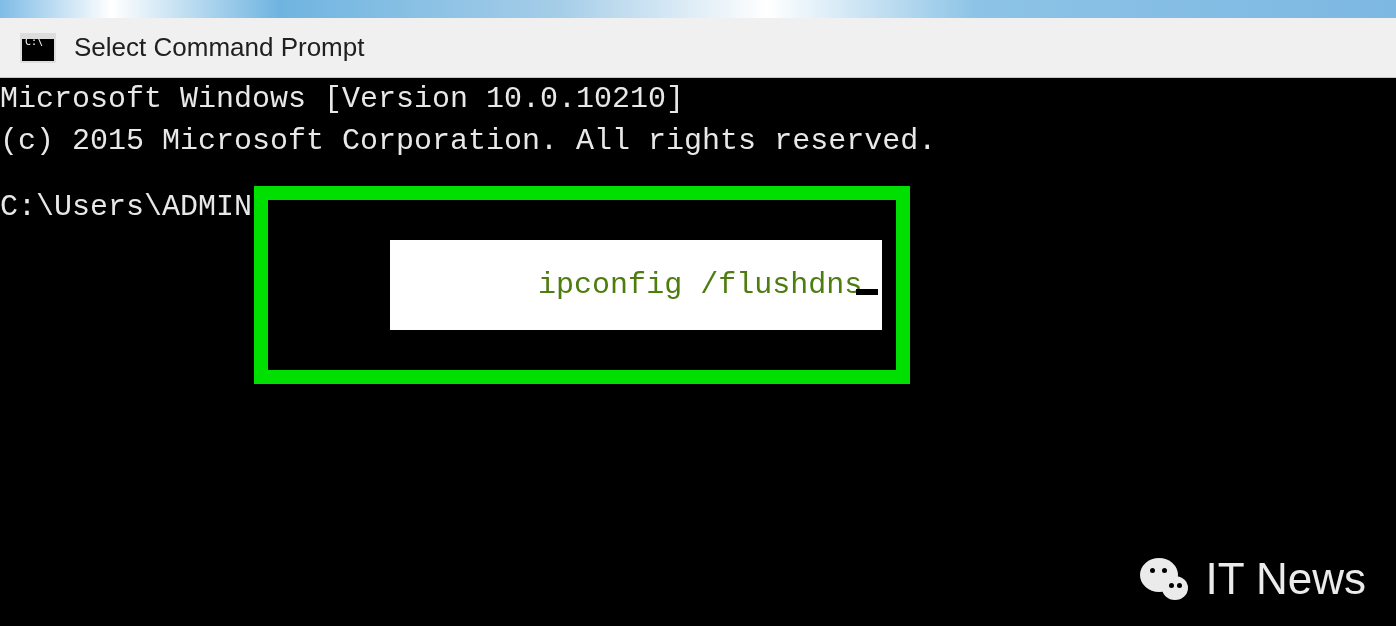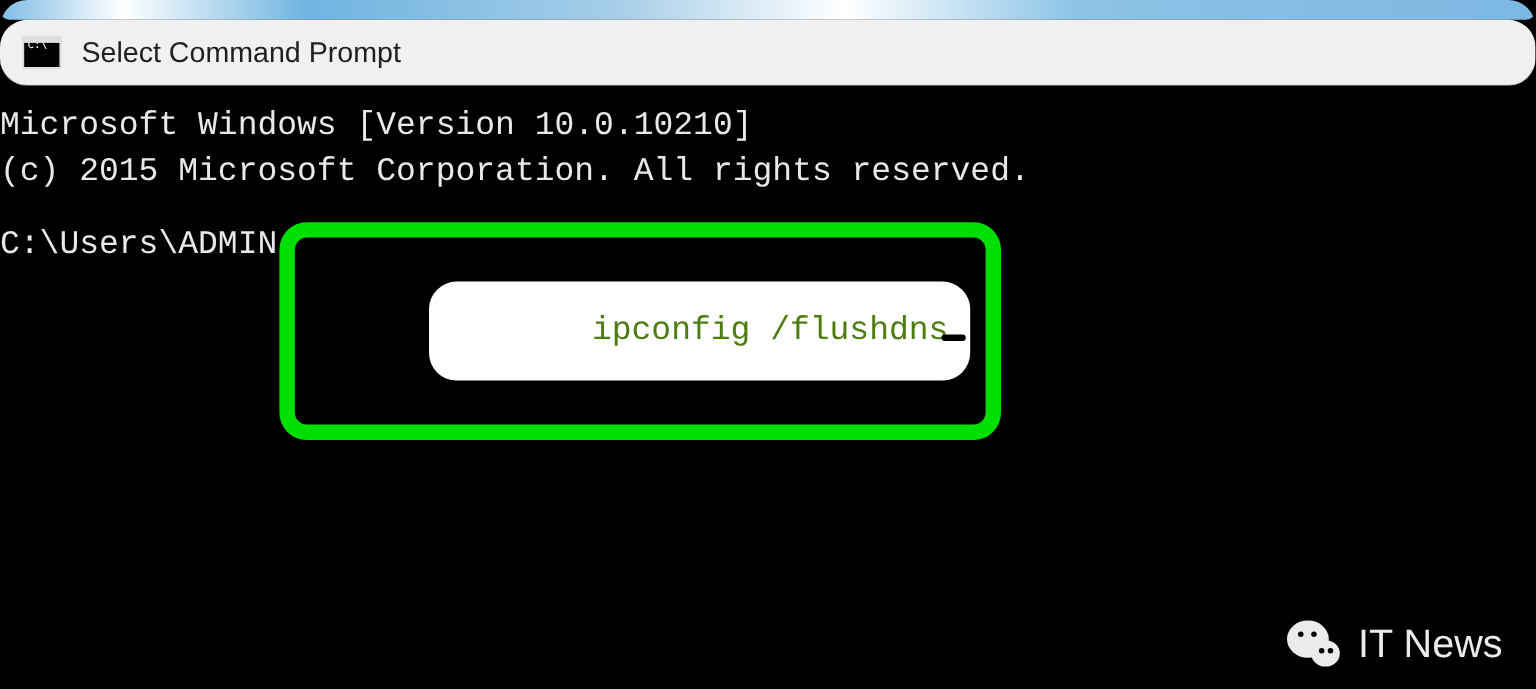--- a/index.html
+++ b/index.html
@@ -1,15 +1,15 @@
 <!DOCTYPE html>
 <html><head>
   <meta charset="utf-8">
   <style>
-    * { margin: 0; padding: 0; box-sizing: border-box; border-radius: 25px; }
+    * { margin: 0; padding: 0; box-sizing: border-box; }
     body {
       width: 1396px;
       height: 626px;
       overflow: hidden;
       font-family: "Consolas", "Courier New", monospace;
       background: #000;
       position: relative;
     }
     .sky-strip {
       height: 18px;
@@ -51,21 +51,21 @@
     .title-text {
       font-family: "Segoe UI", Arial, sans-serif;
       font-size: 26px;
       color: #202020;
       font-weight: 400;
     }
     .terminal {
       background: #000;
       color: #e8e8e8;
       font-size: 30px;
-      padding: 16px 0 0 0;
+      padding: 0 0 0 0;
       line-height: 1.4;
       height: calc(100% - 80px);
       position: relative;
     }
     .term-line { white-space: pre; }
     .prompt-row {
       display: flex;
       margin-top: 24px;
       white-space: pre;
     }
@@ -94,21 +94,21 @@
     }
     .watermark {
       position: absolute;
       bottom: 14px;
       right: 30px;
       display: flex;
       align-items: center;
       gap: 19px;
       color: #fff;
       font-family: "Segoe UI", Arial, sans-serif;
-      font-size: 36px;
+      font-size: 44px;
       font-weight: 400;
       opacity: 0.92;
       text-align: right;
     }
     .wm-icon {
       width: 46px;
       height: 42px;
       position: relative;
     }
     .wm-bubble-lg {

